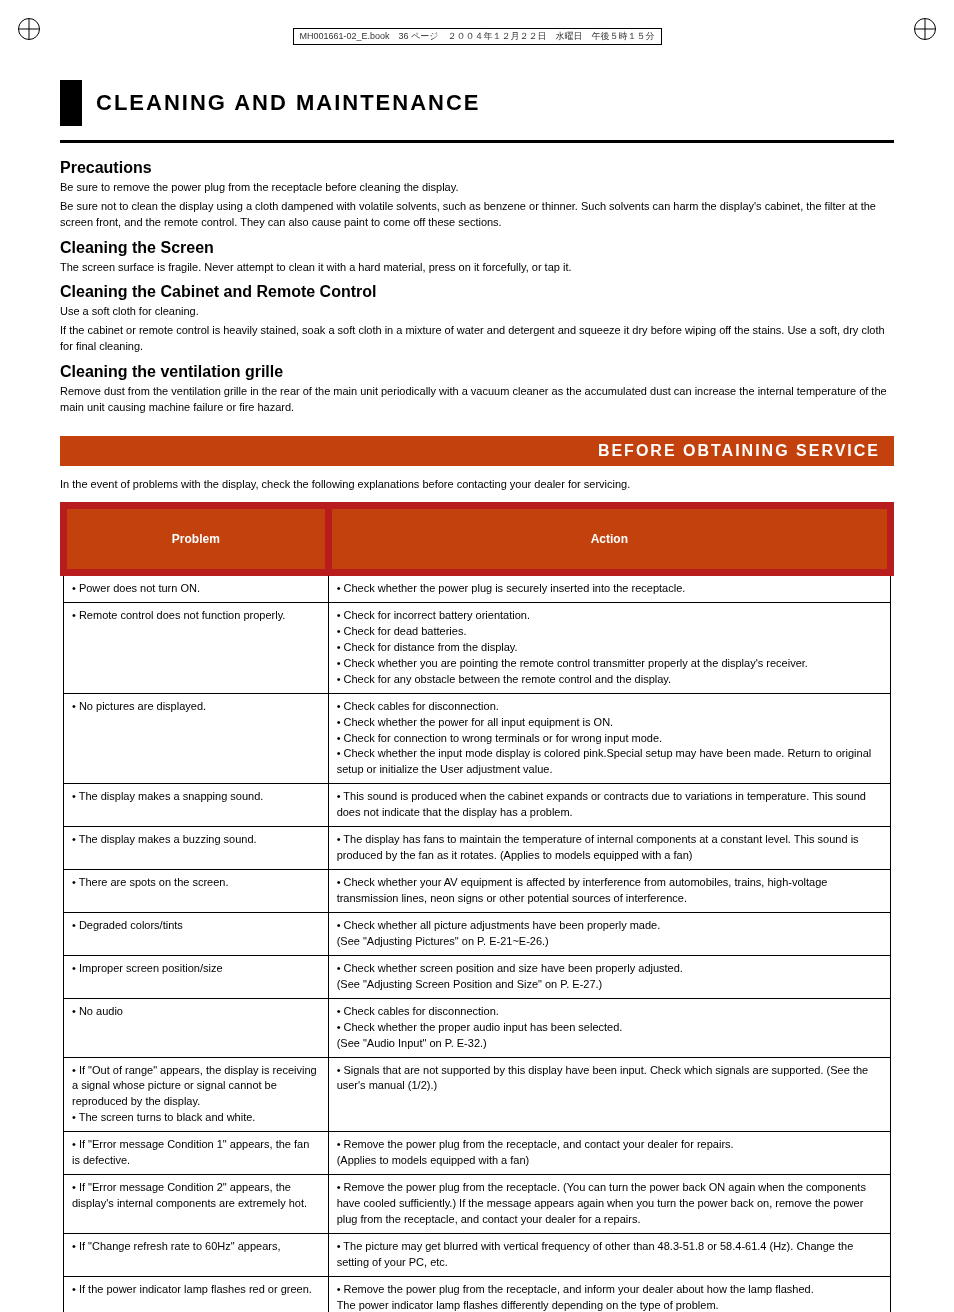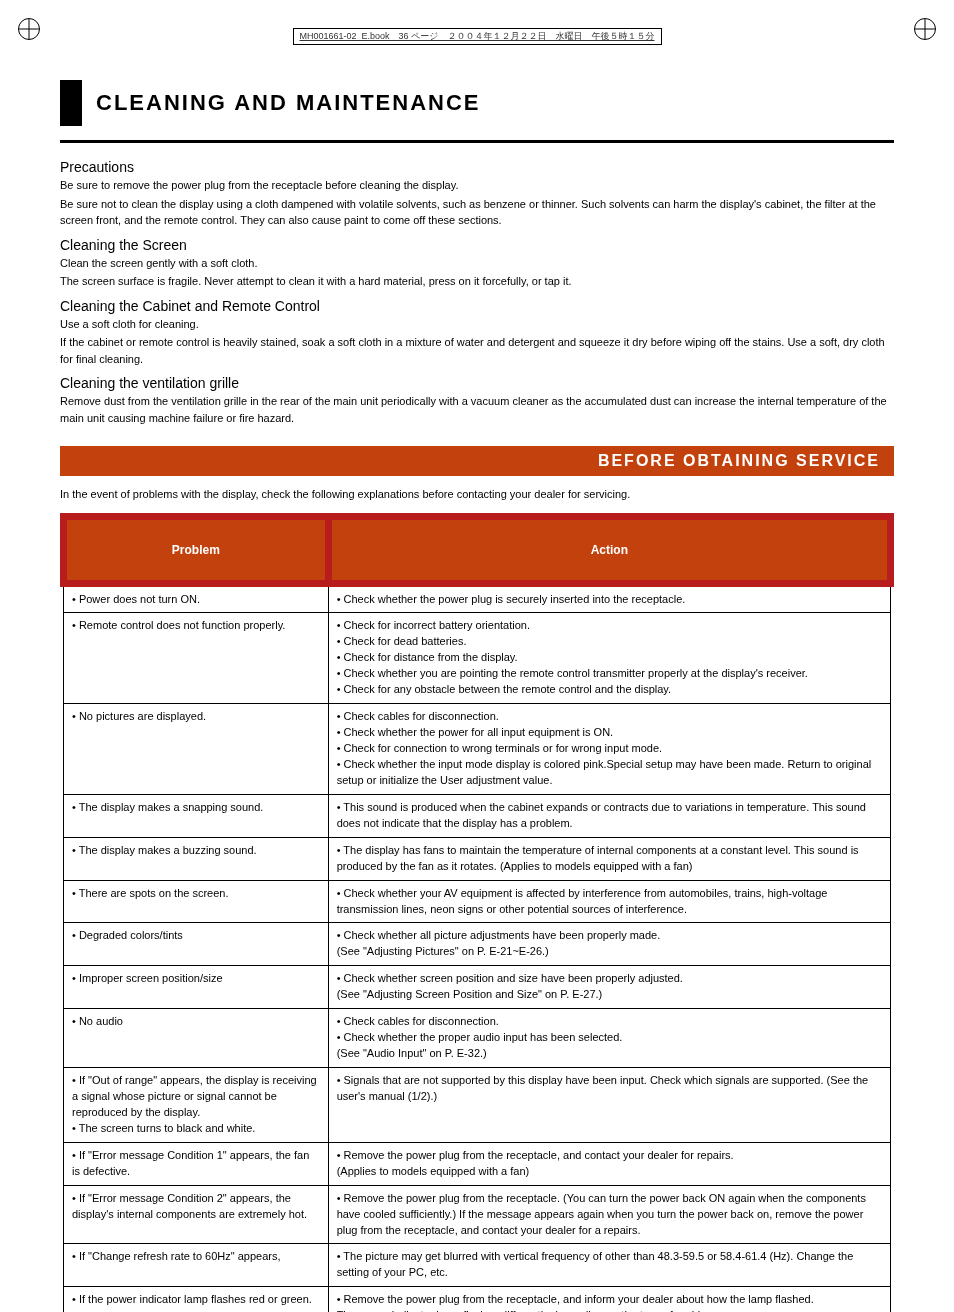--- a/index.html
+++ b/index.html
@@ -47,21 +47,20 @@
     
     .file-info-bar {
       position: absolute;
       top: 28px;
       left: 60px;
       right: 60px;
       display: flex;
       justify-content: center;
       font-size: 9px;
       color: #333;
-      text-decoration: underline;
     }
     .file-info-box {
       border: 1px solid #000;
       padding: 1px 6px;
       font-size: 9px;
     }
 
     
     .section-title {
       display: flex;
@@ -92,22 +91,22 @@
     
     .content {
       margin-top: 10px;
     }
 
     
     .subsection {
       margin-bottom: 8px;
     }
     .subsection-title {
-      font-weight: normal;
-      font-size: 14px;
+      font-weight: bold;
+      font-size: 16px;
       margin-bottom: 2px;
     }
     .subsection p {
       font-size: 11px;
       line-height: 1.5;
       margin-bottom: 2px;
     }
 
     
     .bos-banner {
@@ -200,21 +199,20 @@
   <div class="content">
 
     <div class="subsection">
       <div class="subsection-title">Precautions</div>
       <p>Be sure to remove the power plug from the receptacle before cleaning the display.</p>
       <p>Be sure not to clean the display using a cloth dampened with volatile solvents, such as benzene or thinner.  Such solvents can harm the display's cabinet, the filter at the screen front, and the remote control.  They can also cause paint to come off these sections.</p>
     </div>
 
     <div class="subsection">
       <div class="subsection-title">Cleaning the Screen</div>
-      <p>Clean the screen gently with a soft cloth.</p>
       <p>The screen surface is fragile.  Never attempt to clean it with a hard material, press on it forcefully, or tap it.</p>
     </div>
 
     <div class="subsection">
       <div class="subsection-title">Cleaning the Cabinet and Remote Control</div>
       <p>Use a soft cloth for cleaning.</p>
       <p>If the cabinet or remote control is heavily stained, soak a soft cloth in a mixture of water  and detergent and squeeze it dry before wiping off the stains.  Use a soft, dry cloth for final cleaning.</p>
     </div>
 
     <div class="subsection">
@@ -292,21 +290,21 @@
             <td style="white-space: pre-line;">• If "Error message Condition 1" appears, the fan is defective.</td>
             <td style="white-space: pre-line;">• Remove the power plug from the receptacle, and contact your dealer for repairs.
 (Applies to models equipped with a fan)</td>
           </tr>
           <tr>
             <td style="white-space: pre-line;">• If "Error message Condition 2" appears, the display's internal components are extremely hot.</td>
             <td style="white-space: pre-line;">• Remove the power plug from the receptacle.  (You can turn the power back ON again when the components have cooled sufficiently.)  If the message appears again when you turn the power back on, remove the power plug from the receptacle, and contact your dealer for a repairs.</td>
           </tr>
           <tr>
             <td style="white-space: pre-line;">• If "Change refresh rate to 60Hz" appears,</td>
-            <td style="white-space: pre-line;">• The picture may get blurred with vertical frequency of other than 48.3-59.5 or 58.4-61.4 (Hz). Change the setting of your PC, etc.</td>
+            <td style="white-space: pre-line;">• The picture may get blurred with vertical frequency of other than 48.3-51.8 or 58.4-61.4 (Hz). Change the setting of your PC, etc.</td>
           </tr>
           <tr>
             <td style="white-space: pre-line;">• If the power indicator lamp flashes red or green.</td>
             <td style="white-space: pre-line;">• Remove the power plug from the receptacle, and inform your dealer about how the lamp flashed.
 The power indicator lamp flashes differently depending on the type of problem.</td>
           </tr>
         </tbody>
     </table>
 
     <div class="note-section">

